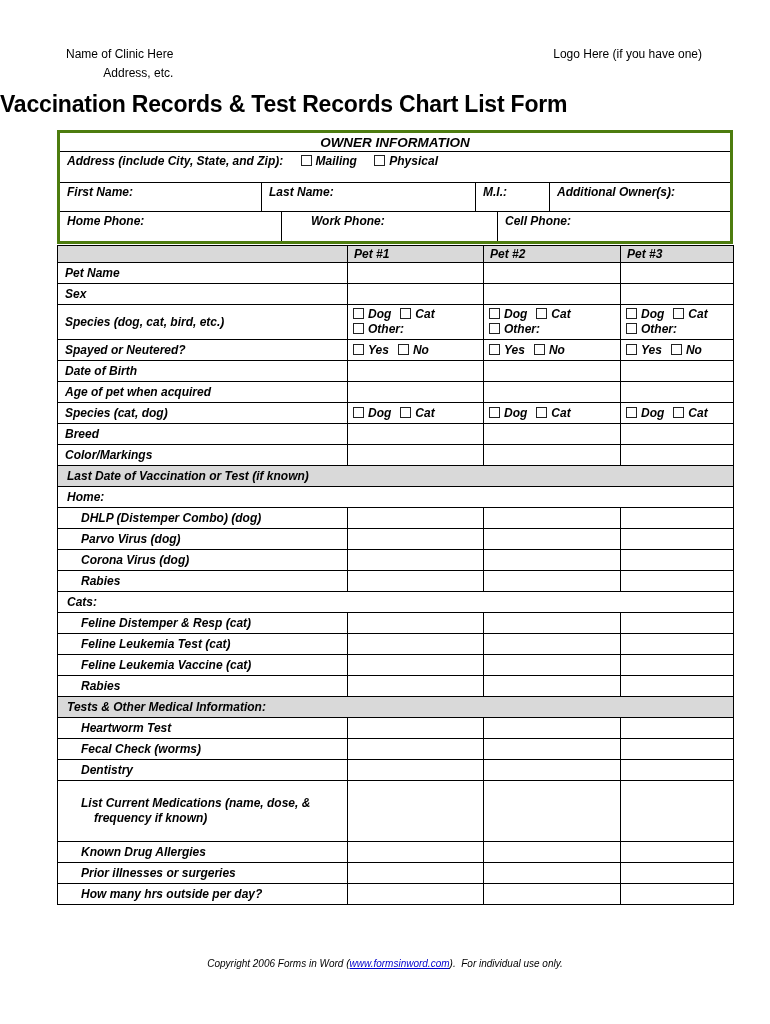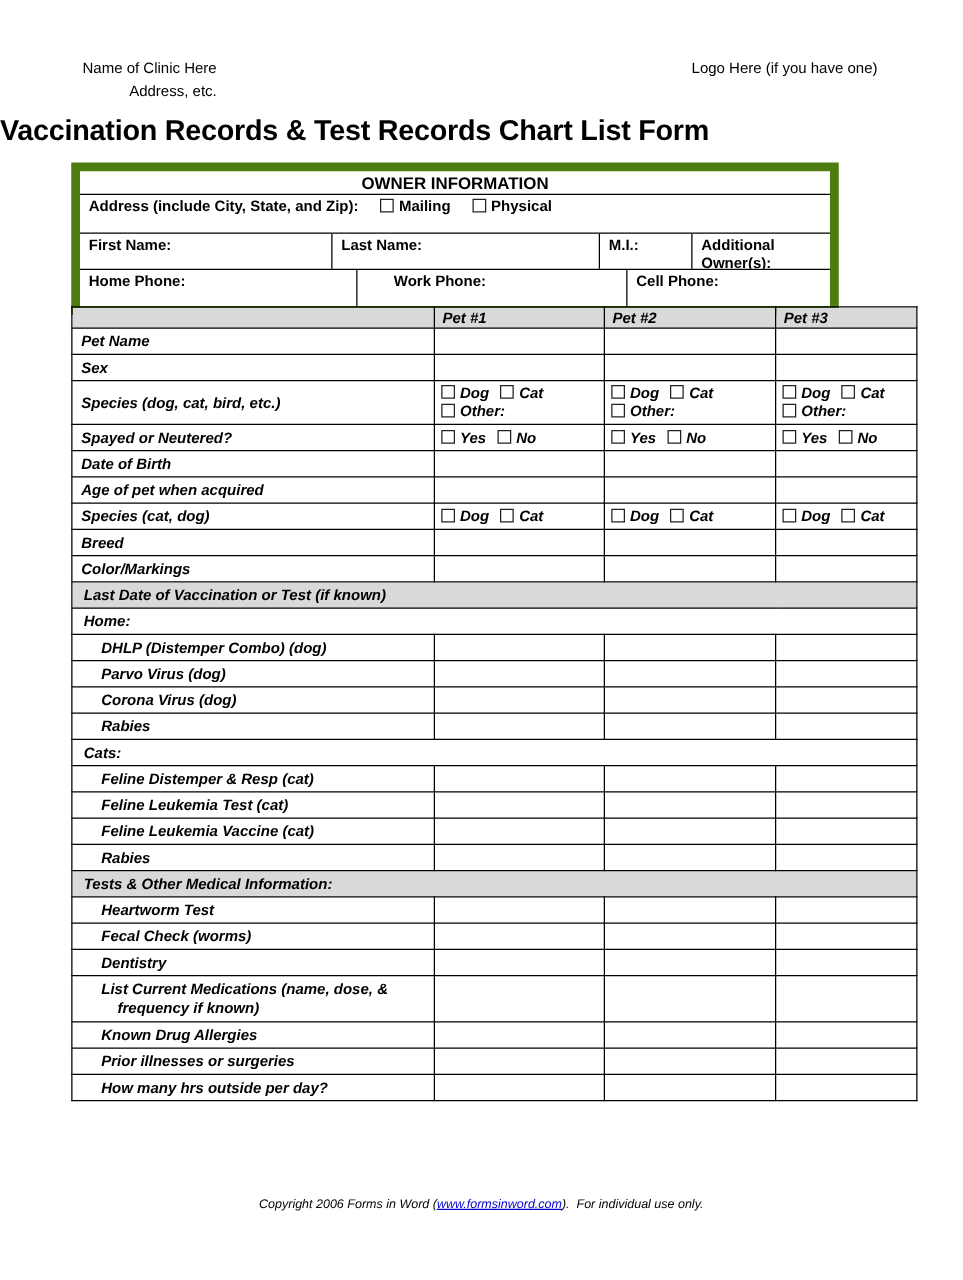--- a/index.html
+++ b/index.html
@@ -7,22 +7,22 @@
         font-family:"Liberation Sans",sans-serif;color:#000;}
 
   
   .top-header{position:absolute;left:66px;right:68px;top:45px;display:flex;
               justify-content:space-between;font-size:12px;line-height:1.55;text-align:right;}
   .clinic-block div{white-space:nowrap;}
   .doc-title{position:absolute;left:0;right:0;top:91px;
              font-size:23px;font-weight:bold;letter-spacing:-0.2px;}
 
   
-  .owner-table{position:absolute;left:57px;top:130px;width:614px;
-               border:7px solid #4d7c0f;box-sizing:border-box;font-size:12px;font-weight:bold;}
+  .owner-table{position:absolute;left:57px;top:130px;width:676px;
+               border:3px solid #4d7c0f;box-sizing:border-box;font-size:12px;font-weight:bold;font-style:italic;}
   .ot-row{display:flex;border-top:1px solid #000;box-sizing:border-box;}
   .ot-row.first{border-top:none;}
   .ot-title{height:18px;align-items:center;justify-content:center;font-size:13.5px;}
   .ot-names{height:29px;}
   .ot-address{height:31px;}
   .ot-phones{height:30px;}
   .ot-cell{padding:2px 7px;box-sizing:border-box;overflow:hidden;}
   .ot-cell.bl{border-left:1px solid #000;}
   .ot-names .c1{width:201px;} .ot-names .c2{width:214px;} .ot-names .c3{width:74px;} .ot-names .c4{flex:1;}
   .ot-phones .c1{width:221px;} .ot-phones .c2{width:216px;padding-left:29px;} .ot-phones .c3{flex:1;}
@@ -39,21 +39,21 @@
   .pet-table th,.pet-table td{border:1px solid #000;padding:1px 6px;text-align:left;
              font-weight:bold;font-style:italic;vertical-align:middle;box-sizing:border-box;
              overflow:hidden;}
   .pet-table{border-top-width:0;}
   .pet-table thead tr{height:17px;}
   .pet-table thead th{background:var(--gray,#d9d9d9);}
   .pet-table tbody tr{height:21px;}
   .pet-table tbody tr.h2{height:33px;}
   .pet-table td.lab{padding-left:7px;}
   .pet-table td.lab.ind{padding-left:23px;}
-  .pet-table td.lab.hang .lbsp{display:block;margin-left:13px;text-indent:-13px;line-height:15px;padding:2px 0;}
+  .pet-table td.lab.hang .lbsp{display:block;margin-left:13px;text-indent:-13px;line-height:15px;padding:14px 0;}
   .pet-table td.sec{padding-left:9px;}
   .pet-table td.sec.gray{background:var(--gray,#d9d9d9);}
   .pet-table td.val{padding:2px 5px;}
   .ckline{line-height:15px;white-space:nowrap;}
   .ckgrp{margin-right:9px;}
   .ckgrp:last-child{margin-right:0;}
 
   
   .footer{position:absolute;left:0;right:0;top:958px;text-align:center;
           font-size:10px;font-style:italic;}

